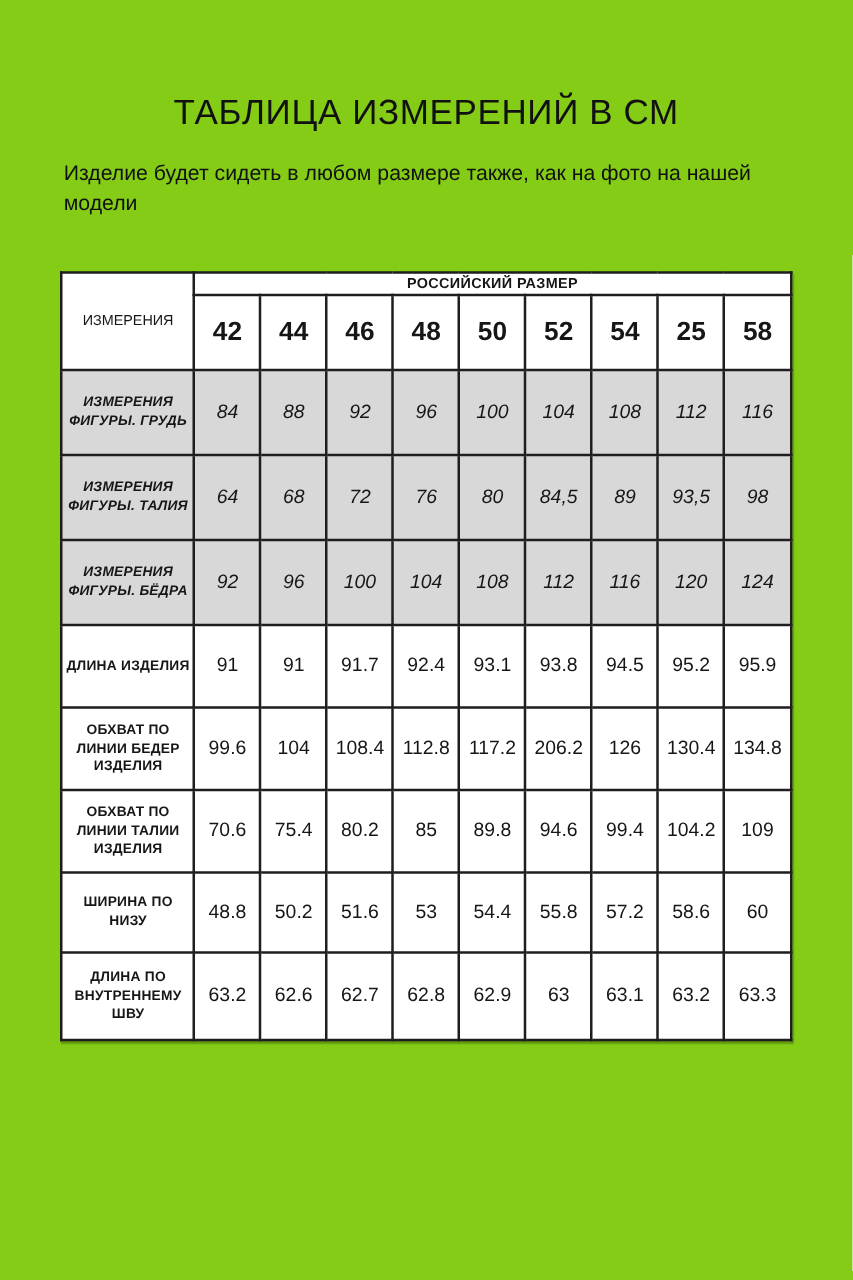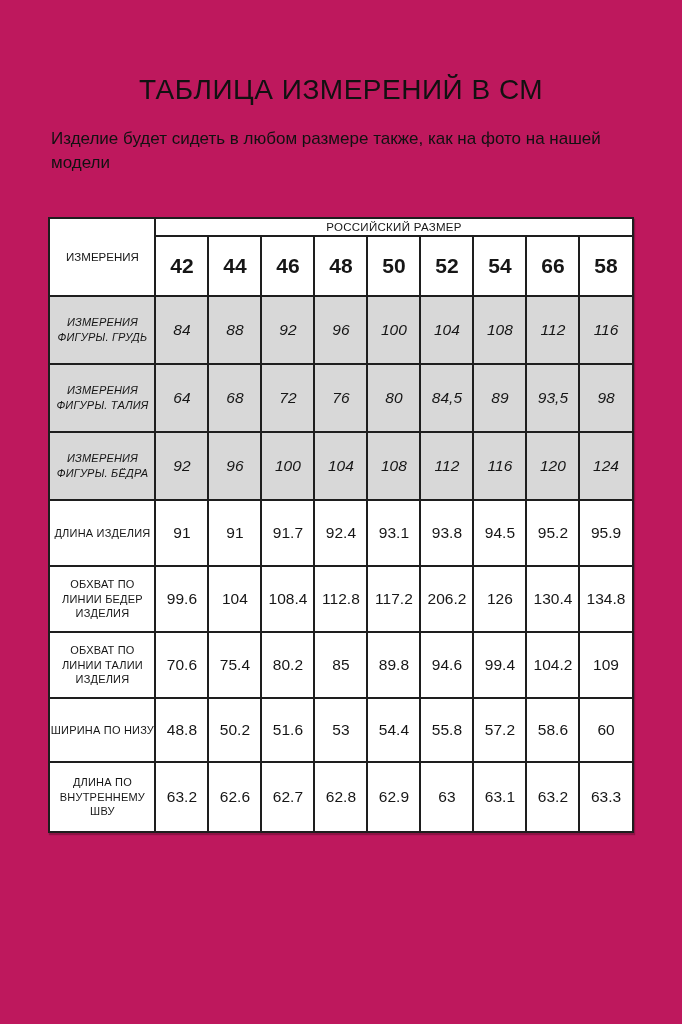--- a/index.html
+++ b/index.html
@@ -4,21 +4,21 @@
 <style>
   html, body {
     margin: 0;
     padding: 0;
     background: #ffffff;
   }
   .page {
     position: relative;
     width: 682px;
     height: 1024px;
-    background: #be185d;
+    background: #84cc16;
     font-family: "Liberation Sans", sans-serif;
     color: #161616;
     overflow: hidden;
   }
   .page-title {
     margin: 0;
     padding-top: 74px;
     font-size: 28px;
     font-weight: normal;
     text-align: center;
@@ -52,35 +52,35 @@
     vertical-align: middle;
     padding: 0;
     background: #ffffff;
     color: #161616;
   }
   col.label-col   { width: 106px; }
   col.size-col    { width: 53px; }
   .group-header-cell {
     height: 16px;
     font-size: 11.5px;
-    font-weight: normal;
+    font-weight: bold;
     letter-spacing: 0.3px;
   }
   .corner-cell {
     font-size: 11.5px;
     font-weight: normal;
   }
   tr.sizes-row { height: 60px; }
   .size-cell {
     font-size: 21px;
     font-weight: bold;
   }
   .row-label {
     font-size: 11px;
-    font-weight: normal;
+    font-weight: bold;
     line-height: 1.32;
     padding: 0 4px;
     letter-spacing: 0.2px;
   }
   .value-cell {
     font-size: 15.5px;
   }
   tr.shaded th,
   tr.shaded td {
     background: #d8d8d8;
@@ -116,21 +116,21 @@
         <th class="group-header-cell" colspan="9">РОССИЙСКИЙ РАЗМЕР</th>
       </tr>
       <tr class="sizes-row" id="sizes-row">
           <th class="size-cell">42</th>
           <th class="size-cell">44</th>
           <th class="size-cell">46</th>
           <th class="size-cell">48</th>
           <th class="size-cell">50</th>
           <th class="size-cell">52</th>
           <th class="size-cell">54</th>
-          <th class="size-cell">66</th>
+          <th class="size-cell">25</th>
           <th class="size-cell">58</th>
         </tr>
     </thead>
     <tbody id="table-body">
         <tr class="shaded" style="height: 68px;">
           <th class="row-label">ИЗМЕРЕНИЯ ФИГУРЫ. ГРУДЬ</th>
           <td class="value-cell">84</td>
           <td class="value-cell">88</td>
           <td class="value-cell">92</td>
           <td class="value-cell">96</td>

